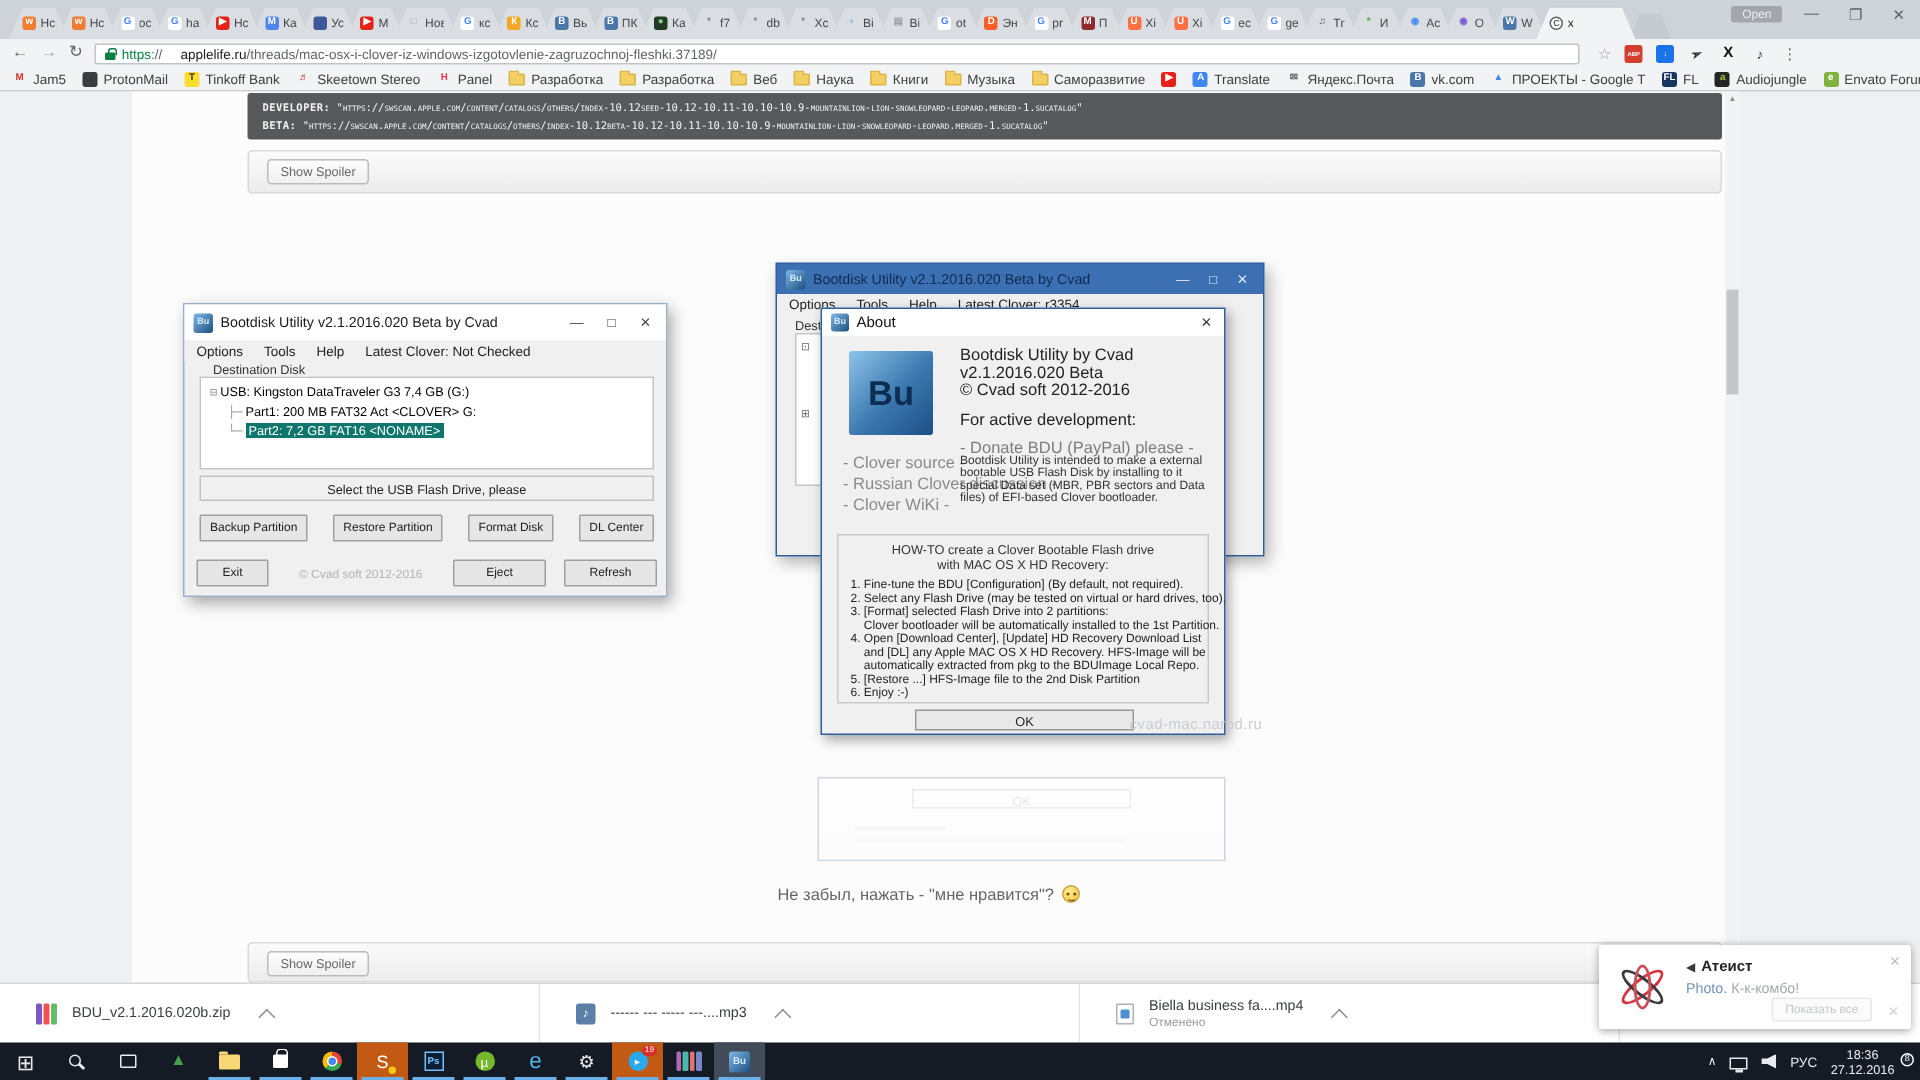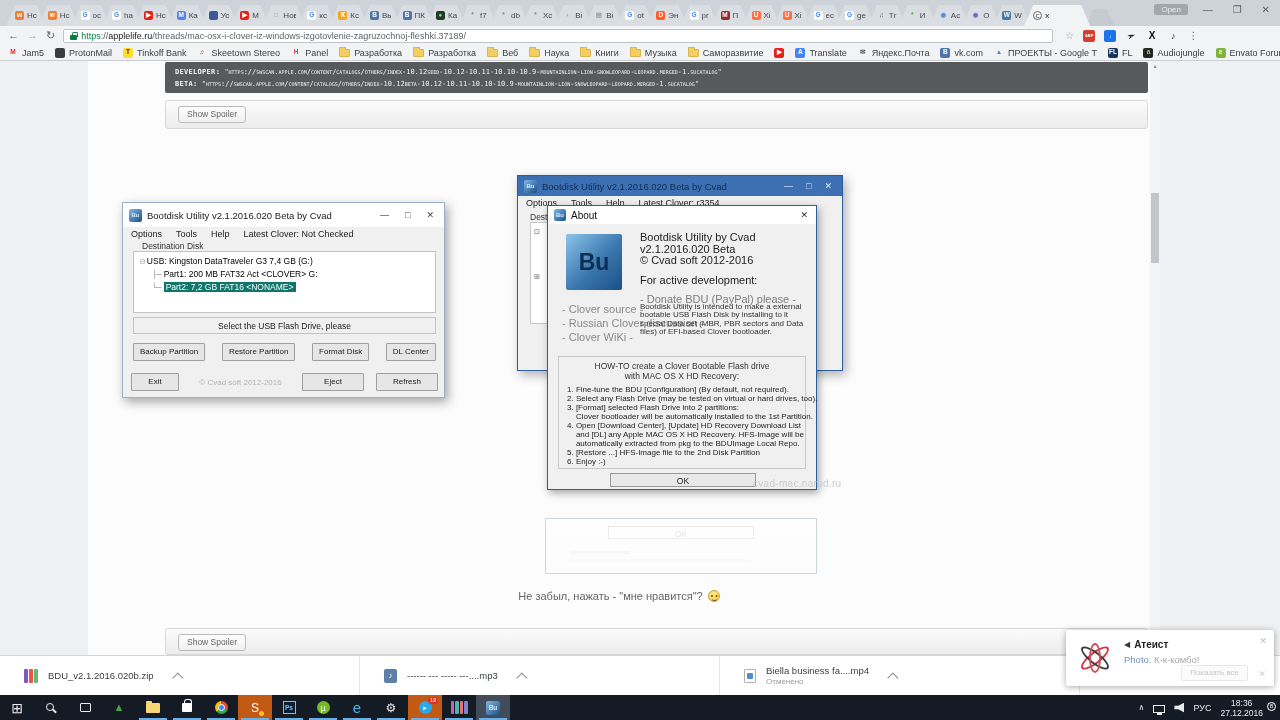--- a/index.html
+++ b/index.html
@@ -29,21 +29,21 @@
   .toolbar { position:absolute; left:0; top:26px; width:1280px; height:19px; background:#f2f3f5;
              display:flex; align-items:center; padding:0 8px; gap:8px; }
   .navbtn { font-size:11px; color:#5f6368; line-height:1; }
   .navbtn.dis { color:#a6aab0; }
   .omnibox { flex:1; max-width:990px; height:14px; background:#fff; border:1px solid #bfc4ca; border-radius:2px;
              display:flex; align-items:center; font-size:9px; color:#333; overflow:hidden; white-space:nowrap; }
   .lock { width:7px; height:8px; position:relative; margin:0 4px 0 6px; flex:0 0 7px; }
   .lock::before { content:''; position:absolute; top:0; left:1.5px; width:4px; height:4px; border:1px solid #0b8043; border-bottom:none; border-radius:2px 2px 0 0; }
   .lock::after  { content:''; position:absolute; bottom:0; left:0; width:7px; height:5px; background:#0b8043; border-radius:1px; }
   .scheme { color:#0b8043; }
-  .host { color:#202124; }
+  .host { color:#202124;margin-left:12px; }
   .upath { color:#5f6368; }
   .tb-icons { display:flex; align-items:center; gap:9px; margin-left:4px; }
   .star { color:#9aa0a6; font-size:10px; }
   .ext { width:12px; height:12px; border-radius:2px; display:flex; align-items:center; justify-content:center;
          font-size:5px; font-weight:bold; color:#fff; }
   .ext-abp { background:#d23f31; font-size:4px; }
   .ext-blue { background:#1a73e8; }
   .ext-ptr { background:none; color:#202124; font-size:9px; transform:rotate(-20deg); }
   .ext-x { background:none; color:#111; font-size:10px; font-weight:bold; }
   .ext-mus { background:none; color:#333; font-size:9px; }

